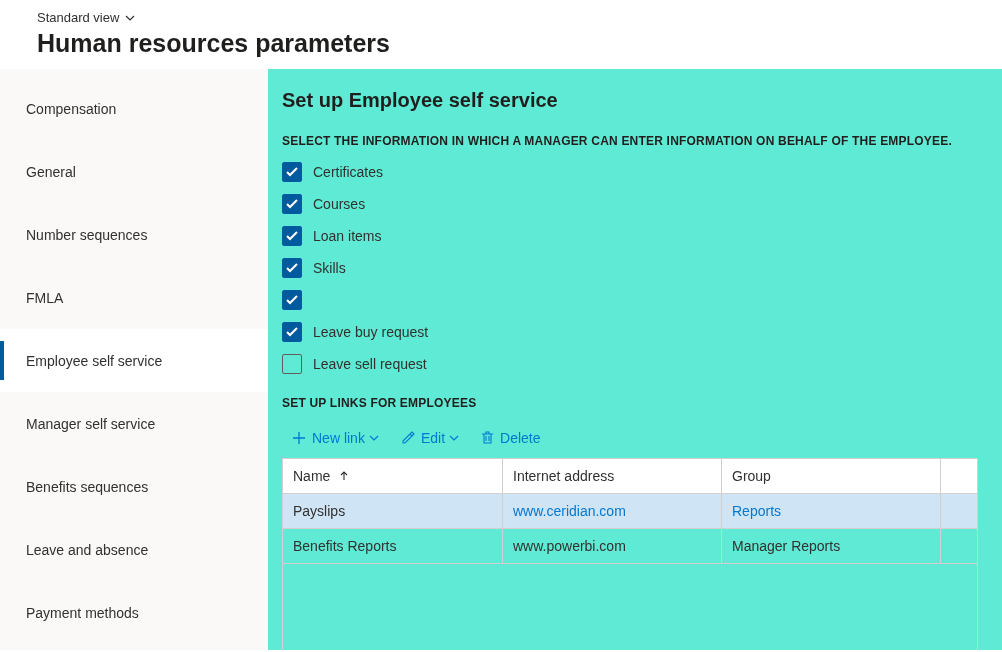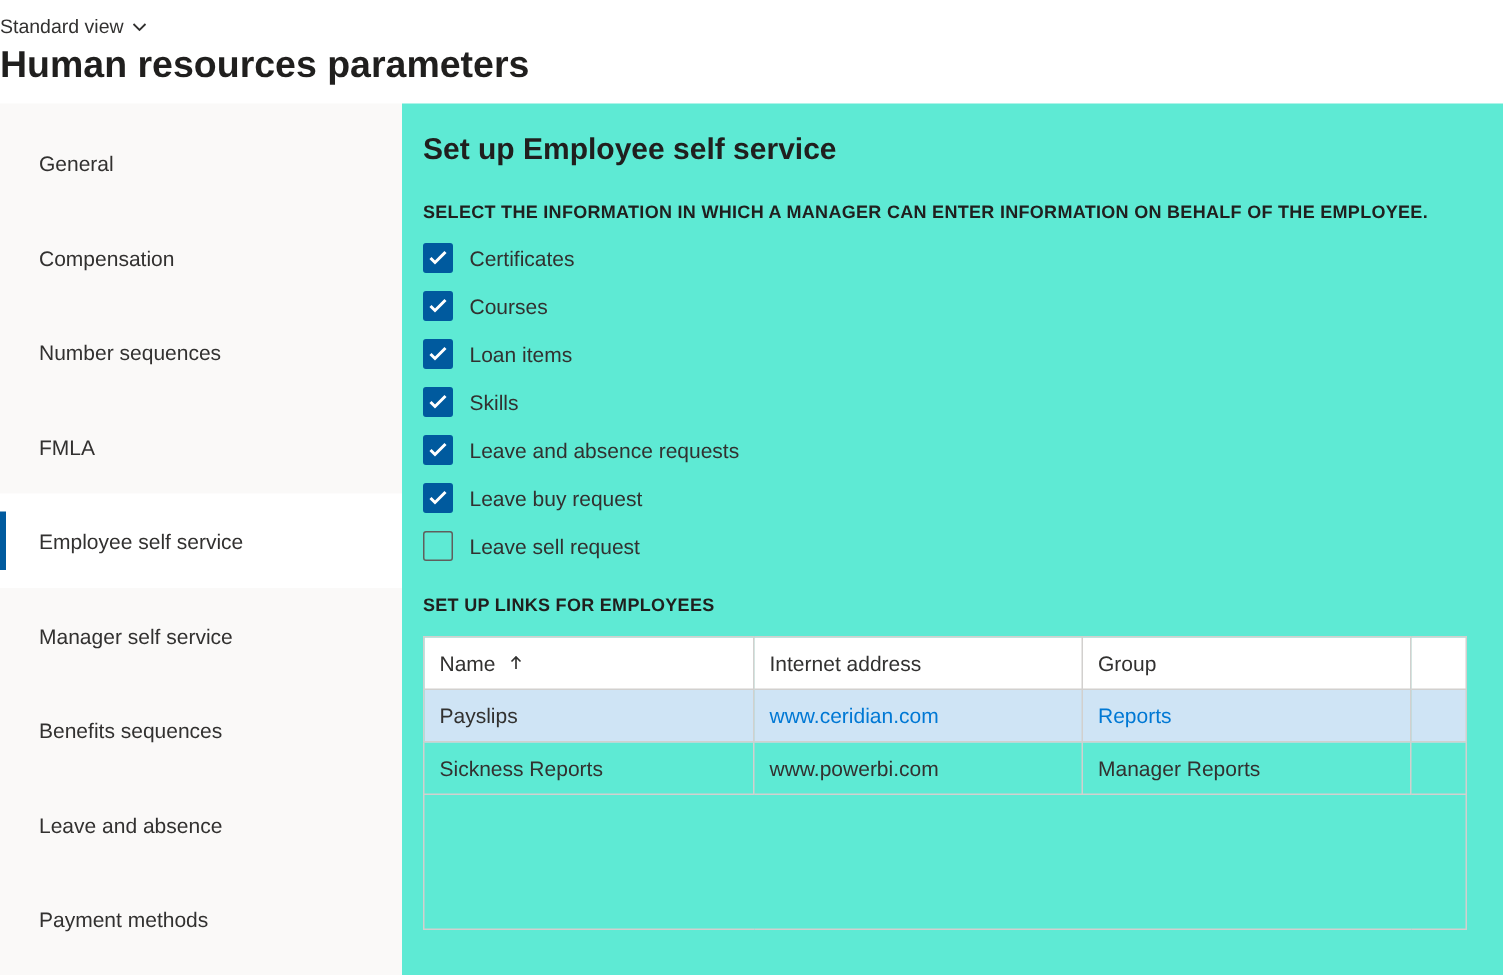--- a/index.html
+++ b/index.html
@@ -6,21 +6,22 @@
   body {
     font-family: "Segoe UI", -apple-system, BlinkMacSystemFont, sans-serif;
     font-size: 14px;
     color: #323130;
     background: #fff;
     width: 1002px;
     height: 652px;
     overflow: hidden;
   }
   .header {
-    padding: 8px 14px 10px 0;
+    padding: 8px 14px 10px 14px;
+    margin-left: 23px;
   }
   .view-pill {
     display: inline-flex;
     align-items: center;
     gap: 6px;
     font-size: 13px;
     color: #323130;
     cursor: pointer;
     padding: 2px 0;
   }
@@ -175,24 +176,24 @@
     <svg width="10" height="6" viewBox="0 0 10 6">
         <path d="M1 1 L5 5 L9 1" fill="none" stroke="#323130" stroke-width="1.2"></path>
       </svg>
   </div>
   <h1 class="page-title">Human resources parameters</h1>
 </div>
 
 <div class="body">
   <nav class="sidebar">
     <div class="sidebar-item">
+        <span>Compensation</span>
+      </div>
+    <div class="sidebar-item">
         <span>General</span>
-      </div>
-    <div class="sidebar-item">
-        <span>Compensation</span>
       </div>
     <div class="sidebar-item">
         <span>Number sequences</span>
       </div>
     <div class="sidebar-item">
         <span>FMLA</span>
       </div>
     <div class="sidebar-item active">
         <span>Employee self service</span>
       </div>
@@ -247,38 +248,63 @@
             </svg>
           </div>
         <span>Skills</span>
       </div>
       <div class="check-row">
         <div class="checkbox checked">
             <svg width="12" height="10" viewBox="0 0 12 10">
               <path d="M1 5 L4 8 L11 1" fill="none" stroke="#fff" stroke-width="2"></path>
             </svg>
           </div>
-        <span>Leave and absence requests</span>
       </div>
       <div class="check-row">
         <div class="checkbox checked">
             <svg width="12" height="10" viewBox="0 0 12 10">
               <path d="M1 5 L4 8 L11 1" fill="none" stroke="#fff" stroke-width="2"></path>
             </svg>
           </div>
         <span>Leave buy request</span>
       </div>
       <div class="check-row">
         <div class="checkbox"></div>
         <span>Leave sell request</span>
       </div>
     </div>
 
     <div class="section-label">SET UP LINKS FOR EMPLOYEES</div>
 
+    <div class="toolbar">
+      <div class="tool-btn">
+        <svg width="14" height="14" viewBox="0 0 14 14">
+            <path d="M7 1 V13 M1 7 H13" stroke="#0078d4" stroke-width="1.3" fill="none"></path>
+          </svg>
+        <span>New link</span>
+        <svg class="chev" width="10" height="6" viewBox="0 0 10 6">
+            <path d="M1 1 L5 5 L9 1" fill="none" stroke="#0078d4" stroke-width="1.2"></path>
+          </svg>
+      </div>
+      <div class="tool-btn">
+        <svg width="14" height="14" viewBox="0 0 14 14">
+            <path d="M2 12 L2 10 L9 3 L11 5 L4 12 Z M9 3 L11 1 L13 3 L11 5" fill="none" stroke="#0078d4" stroke-width="1.1"></path>
+          </svg>
+        <span>Edit</span>
+        <svg class="chev" width="10" height="6" viewBox="0 0 10 6">
+            <path d="M1 1 L5 5 L9 1" fill="none" stroke="#0078d4" stroke-width="1.2"></path>
+          </svg>
+      </div>
+      <div class="tool-btn">
+        <svg width="13" height="14" viewBox="0 0 13 14">
+            <path d="M1 3 H12 M3 3 V12 H10 V3 M5 3 V1 H8 V3 M5 5 V10 M8 5 V10" fill="none" stroke="#0078d4" stroke-width="1.1"></path>
+          </svg>
+        <span>Delete</span>
+      </div>
+    </div>
 
     <table class="grid">
       <colgroup>
           <col class="c-name">
           <col class="c-addr">
           <col class="c-group">
           <col class="c-pad">
         </colgroup>
       <thead>
         <tr>
@@ -296,21 +322,21 @@
         </tr>
       </thead>
       <tbody>
         <tr class="selected">
           <td>Payslips</td>
           <td>www.ceridian.com</td>
           <td>Reports</td>
           <td></td>
         </tr>
         <tr>
-          <td>Sickness Reports</td>
+          <td>Benefits Reports</td>
           <td>www.powerbi.com</td>
           <td>Manager Reports</td>
           <td></td>
         </tr>
         <tr class="grid-filler">
             <td colspan="4"></td>
           </tr>
       </tbody>
     </table>
   </main>

